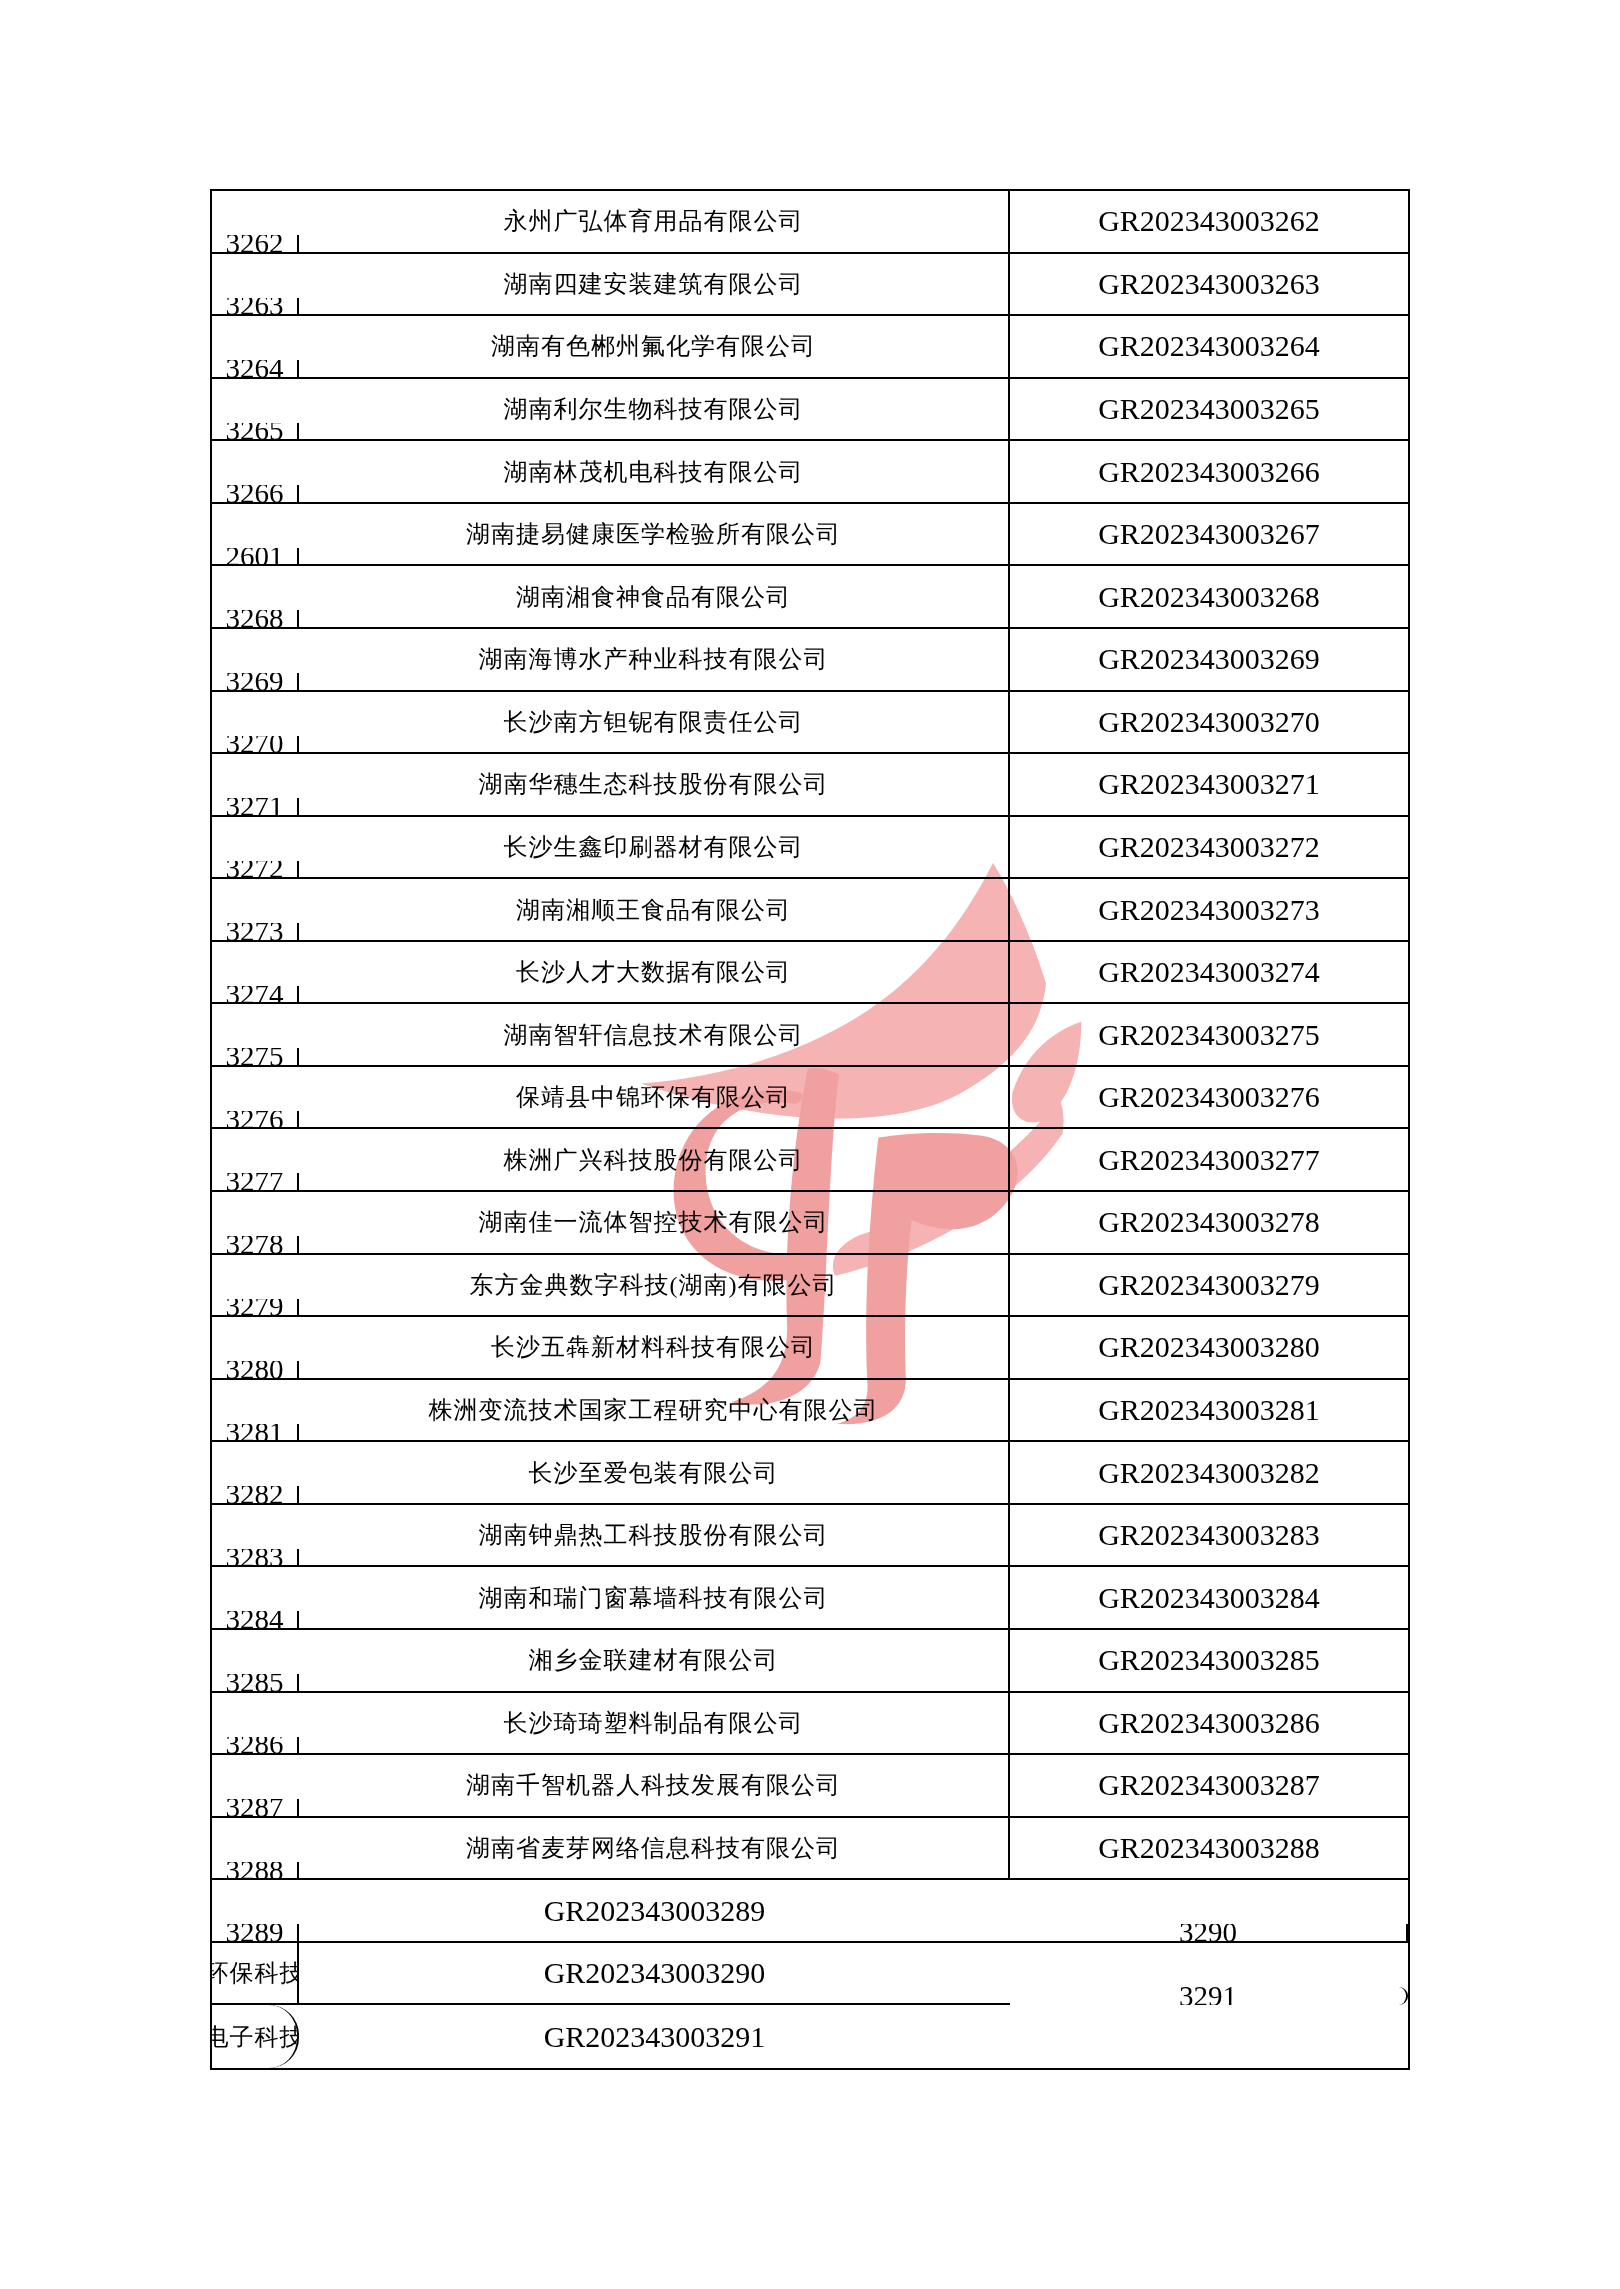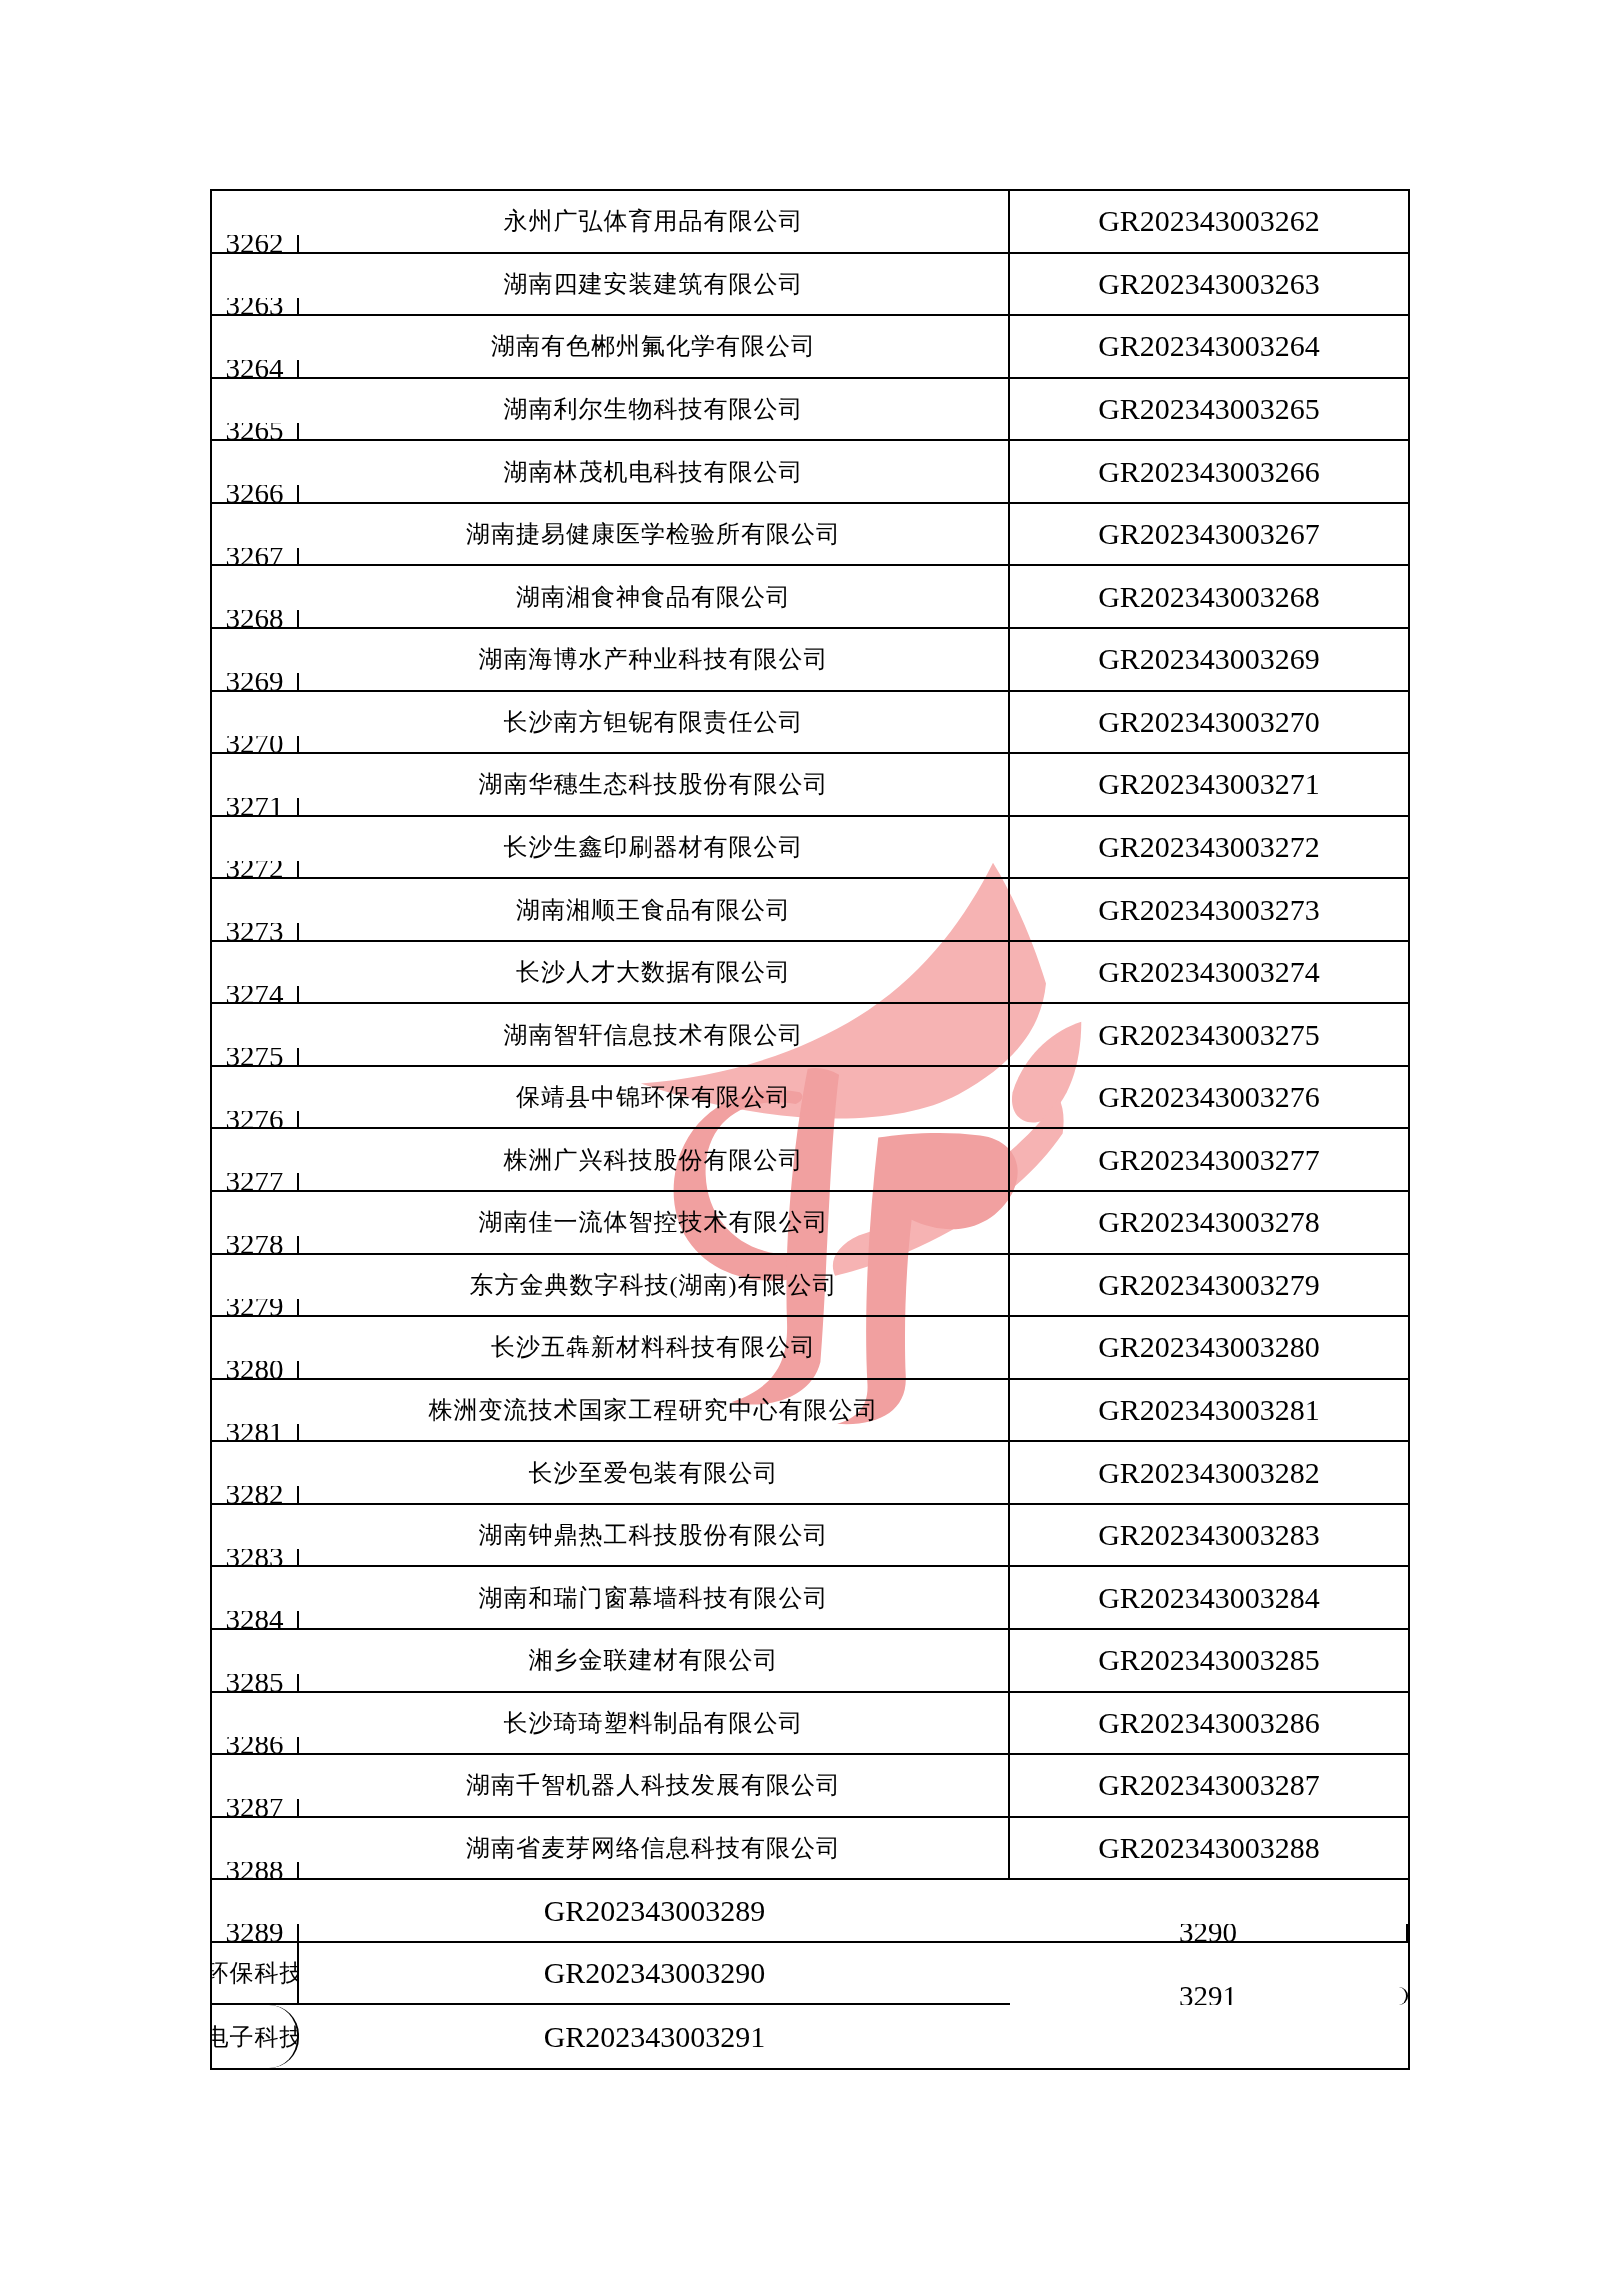--- a/index.html
+++ b/index.html
@@ -134,21 +134,21 @@
   <div class="cell col-cert">GR202343003264</div>
 
   <div class="cell col-no">3265</div>
   <div class="cell col-company">湖南利尔生物科技有限公司</div>
   <div class="cell col-cert">GR202343003265</div>
 
   <div class="cell col-no">3266</div>
   <div class="cell col-company">湖南林茂机电科技有限公司</div>
   <div class="cell col-cert">GR202343003266</div>
 
-  <div class="cell col-no">3267</div>
+  <div class="cell col-no">2601</div>
   <div class="cell col-company">湖南捷易健康医学检验所有限公司</div>
   <div class="cell col-cert">GR202343003267</div>
 
   <div class="cell col-no">3268</div>
   <div class="cell col-company">湖南湘食神食品有限公司</div>
   <div class="cell col-cert">GR202343003268</div>
 
   <div class="cell col-no">3269</div>
   <div class="cell col-company">湖南海博水产种业科技有限公司</div>
   <div class="cell col-cert">GR202343003269</div>

